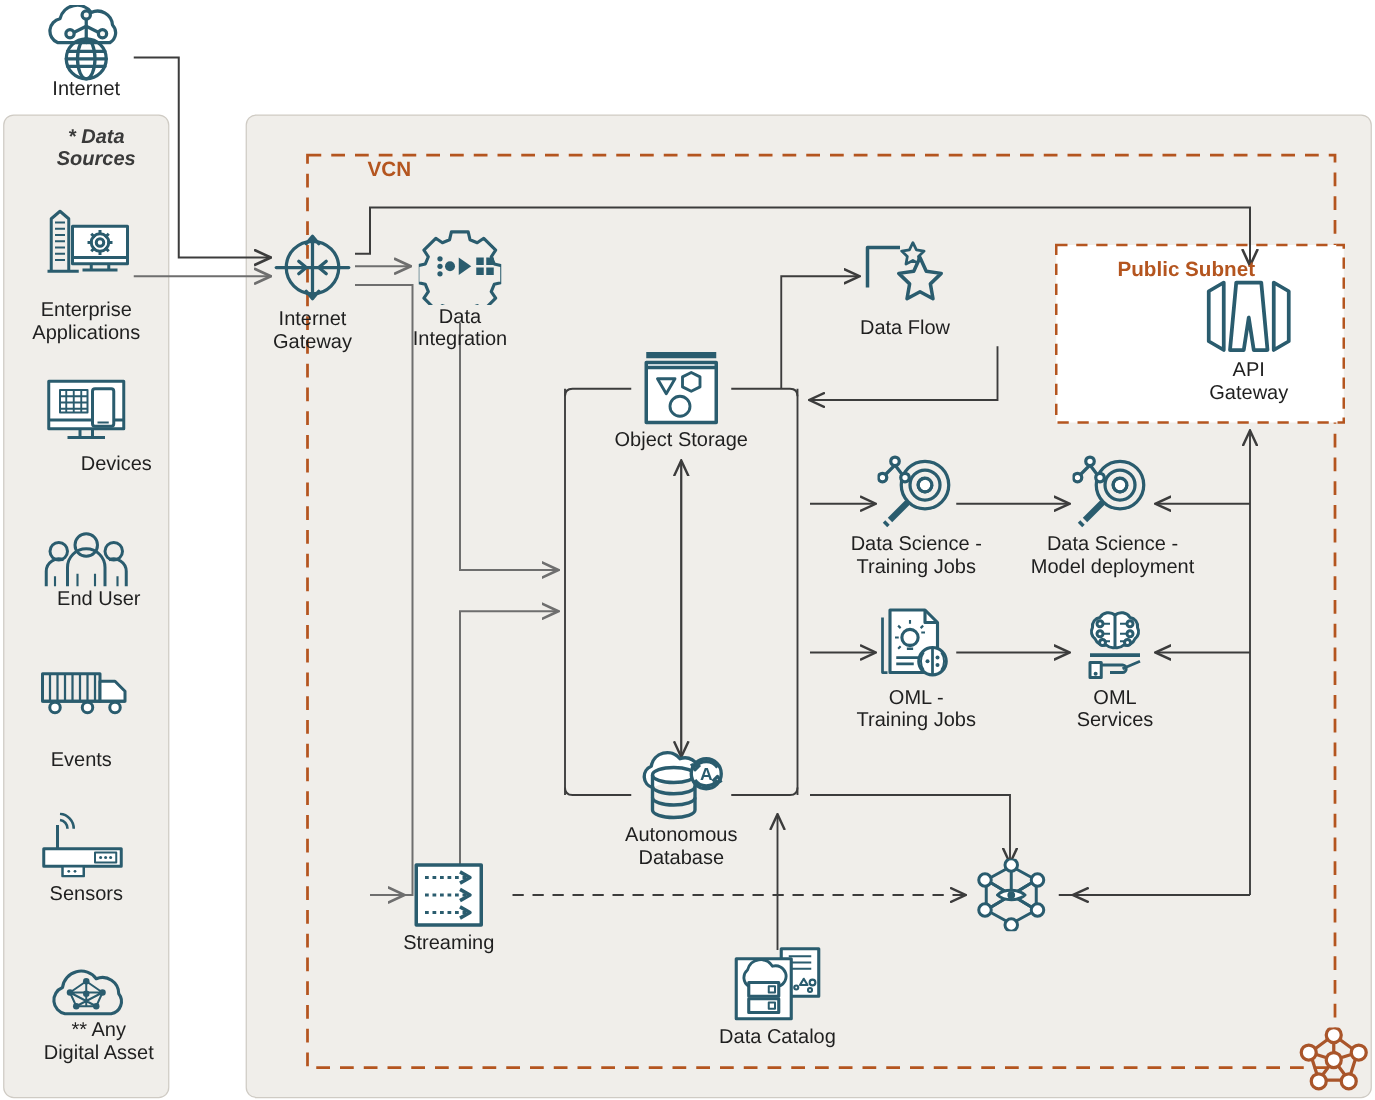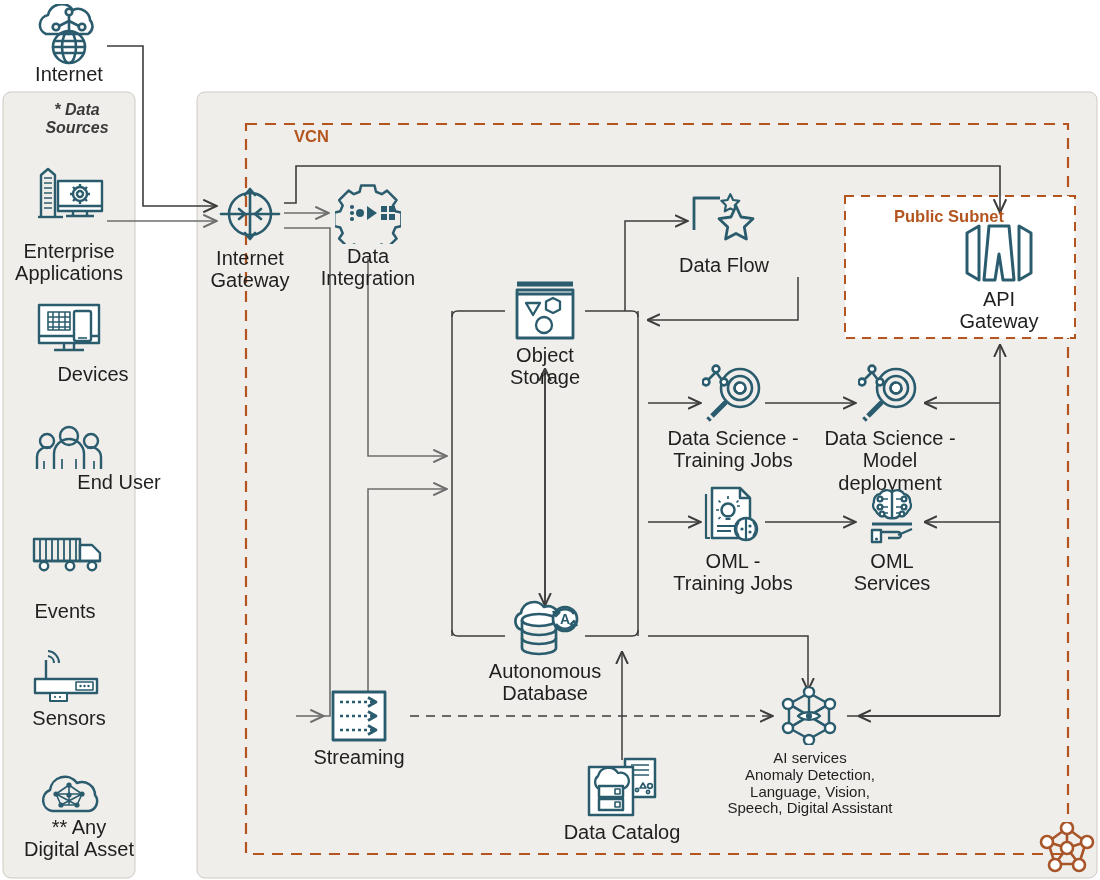--- a/index.html
+++ b/index.html
@@ -1,20 +1,20 @@
 <!DOCTYPE html>
 <html><head>
 <meta charset="utf-8">
 <style>
   html,body{margin:0;padding:0;background:#ffffff;}
   body{width:1100px;height:880px;position:relative;overflow:hidden;
        font-family:"Liberation Sans","DejaVu Sans",sans-serif;}
   #stage{position:absolute;left:0;top:0;width:1100px;height:880px;}
   svg.layer{position:absolute;left:0;top:0;width:1100px;height:880px;}
-  .lbl{position:absolute;text-align:center;color:#1f1f1f;font-size:20px;line-height:1.12;
+  .lbl{position:absolute;text-align:center;color:#1f1f1f;font-size:16px;line-height:1.12;
        white-space:pre-line;}
   .lbl.small{font-size:15px;}
   .node{position:absolute;}
   .ico{position:absolute;}
   .panel-title{position:absolute;text-align:center;font-weight:bold;font-size:16px;color:#3a3a3a;line-height:1.15;white-space:pre-line;}
   .zone-title{position:absolute;font-weight:bold;font-size:16.5px;color:#b4551f;margin-left:36px;}
 </style>
 </head>
 <body>
 
@@ -164,21 +164,21 @@
         <circle cx="35" cy="11" r="9"></circle>
         <path d="M20,44 L20,29 a15,15 0 0 1 30,0 L50,44"></path>
         <circle cx="13" cy="16" r="7"></circle>
         <path d="M3,44 L3,32 a10,10 0 0 1 14,-9"></path>
         <circle cx="57" cy="16" r="7"></circle>
         <path d="M67,44 L67,32 a10,10 0 0 0 -14,-9"></path>
         <path d="M28,34 v10 M42,34 v10 M10,36 v8 M60,36 v8" stroke-width="1.7"></path>
       </g>
     </svg>
   </div>
-  <div class="lbl" style="left:3px;top:471px;width:152px;padding-left:40px;">End User</div>
+  <div class="lbl" style="left:3px;top:471px;width:152px;">End User</div>
 
   <div class="node" style="left:30px;top:535px;">
     <svg width="78" height="40" viewBox="0 0 78 40">
       <g fill="none" stroke="#2a5c6e" stroke-width="2.4" stroke-linejoin="round">
         <rect x="4" y="4" width="46" height="22"></rect>
         <g stroke-width="1.8">
           <path d="M10,4 v22 M16,4 v22 M22,4 v22 M28,4 v22 M34,4 v22 M40,4 v22 M46,4 v22"></path>
         </g>
         <path d="M50,10 L62,10 L70,18 L70,26 L50,26 Z" fill="#ffffff"></path>
         <path d="M4,26 L70,26"></path>
@@ -461,24 +461,20 @@
         <circle cx="9" cy="17" r="5" fill="#ffffff"></circle>
         <circle cx="51" cy="17" r="5" fill="#ffffff"></circle>
         <circle cx="9" cy="41" r="5" fill="#ffffff"></circle>
         <circle cx="51" cy="41" r="5" fill="#ffffff"></circle>
         <circle cx="30" cy="53" r="5" fill="#ffffff"></circle>
         <path d="M19,29 a13,8 0 0 0 22,0 a13,8 0 0 0 -22,0 Z" fill="#ffffff" stroke-width="2.4"></path>
         <circle cx="30" cy="29" r="3.1" fill="#2a5c6e" stroke="none"></circle>
       </g>
     </svg>
   </div>
-  <div class="lbl small" style="left:700px;top:750px;width:220px;">AI services
-Anomaly Detection,
-Language, Vision,
-Speech, Digital Assistant</div>
 
   <div class="ico" style="left:1039px;top:822px;">
     <svg width="56" height="52" viewBox="0 0 56 52">
       <g fill="none" stroke="#a9552a" stroke-width="2.6" stroke-linejoin="round">
         <path d="M28,6 L9,20 L16,42 L40,42 L47,20 Z"></path>
         <path d="M28,6 L28,26 M9,20 L28,26 M47,20 L28,26 M16,42 L28,26 M40,42 L28,26"></path>
         <circle cx="28" cy="6" r="6" fill="#ffffff"></circle>
         <circle cx="8" cy="20" r="6" fill="#ffffff"></circle>
         <circle cx="48" cy="20" r="6" fill="#ffffff"></circle>
         <circle cx="16" cy="43" r="6" fill="#ffffff"></circle>

